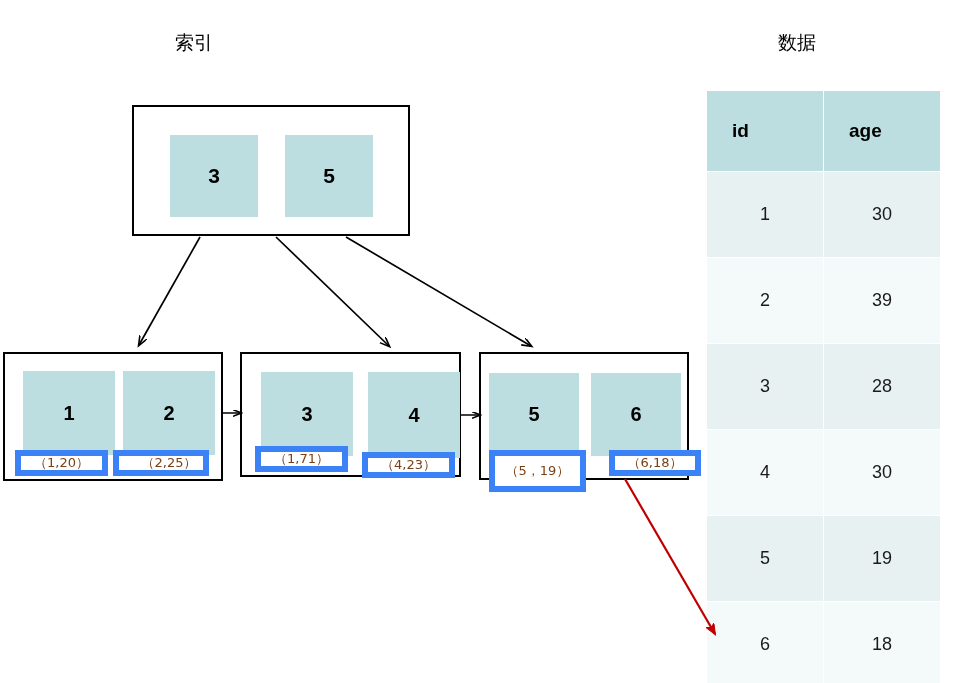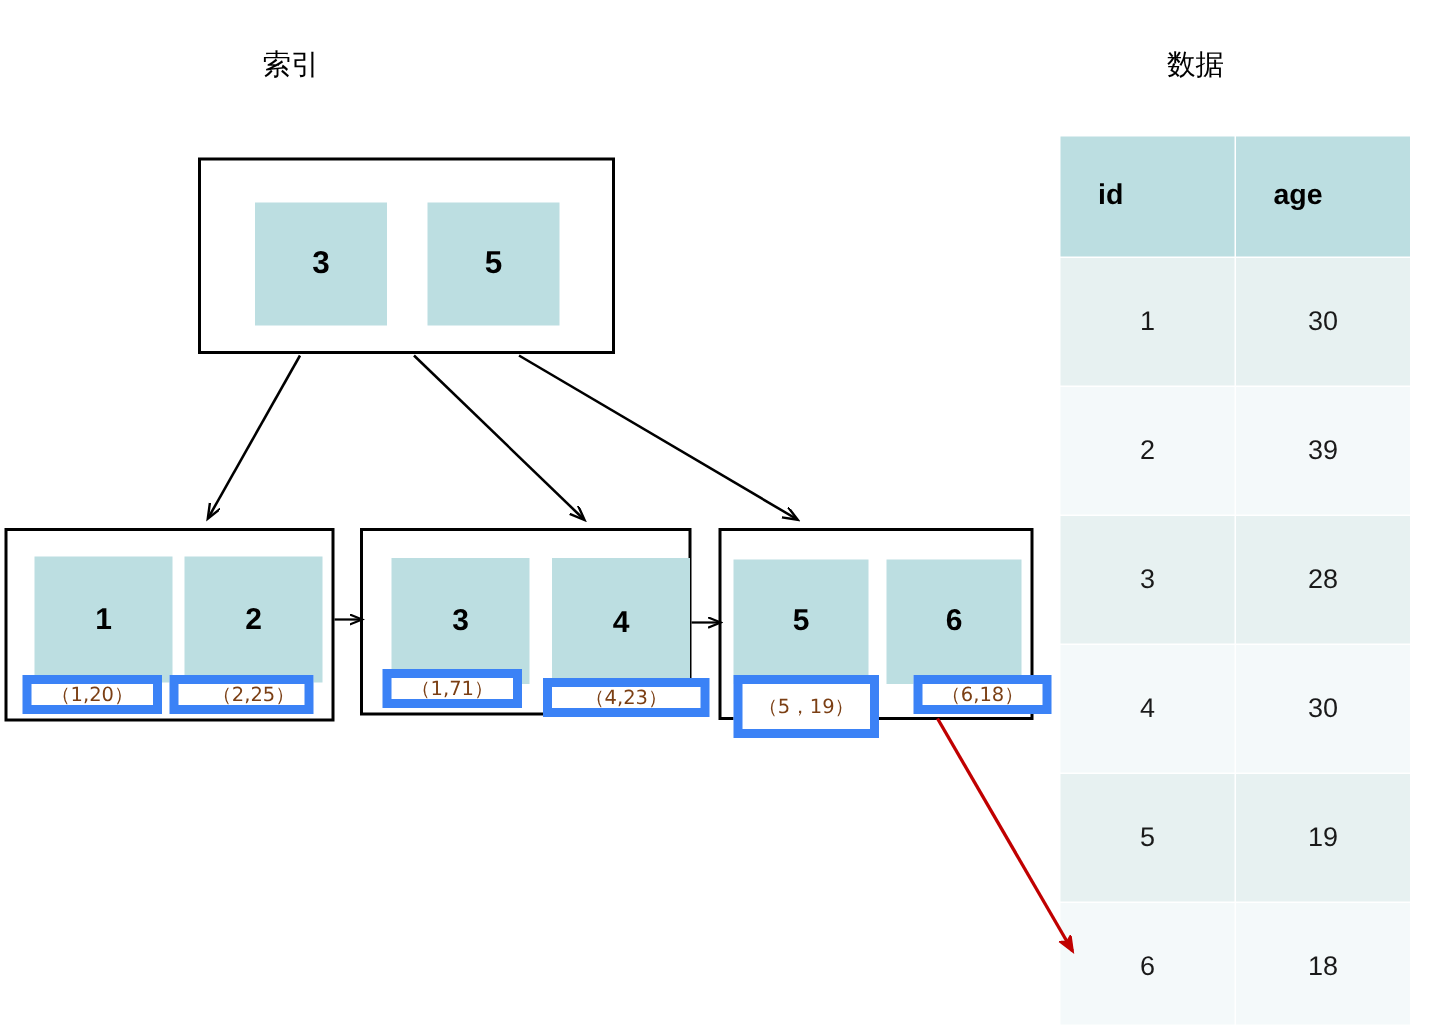--- a/index.html
+++ b/index.html
@@ -144,21 +144,21 @@
 
   <div class="node-box" id="leaf-node-1" style="left:240px;top:352px;width:221px;height:125px;">
     <div class="key-cell leaf" style="left:19px;top:18px;width:92px;height:84px;">
       <span>3</span>
     </div>
     <div class="key-cell leaf" style="left:126px;top:18px;width:92px;height:86px;">
       <span>4</span>
     </div>
   </div>
   <div class="val-box" style="left:255px;top:446px;width:93px;height:26px;">（1,71）</div>
-  <div class="val-box" style="left:362px;top:452px;width:111px;height:26px;">（4,23）</div>
+  <div class="val-box" style="left:362px;top:452px;width:93px;height:26px;">（4,23）</div>
 
   <div class="node-box" id="leaf-node-2" style="left:479px;top:352px;width:210px;height:128px;">
     <div class="key-cell leaf" style="left:8px;top:19px;width:90px;height:83px;">
       <span>5</span>
     </div>
     <div class="key-cell leaf" style="left:110px;top:19px;width:90px;height:83px;">
       <span>6</span>
     </div>
   </div>
   <div class="val-box" style="left:489px;top:450px;width:97px;height:42px;">（5，19）</div>

